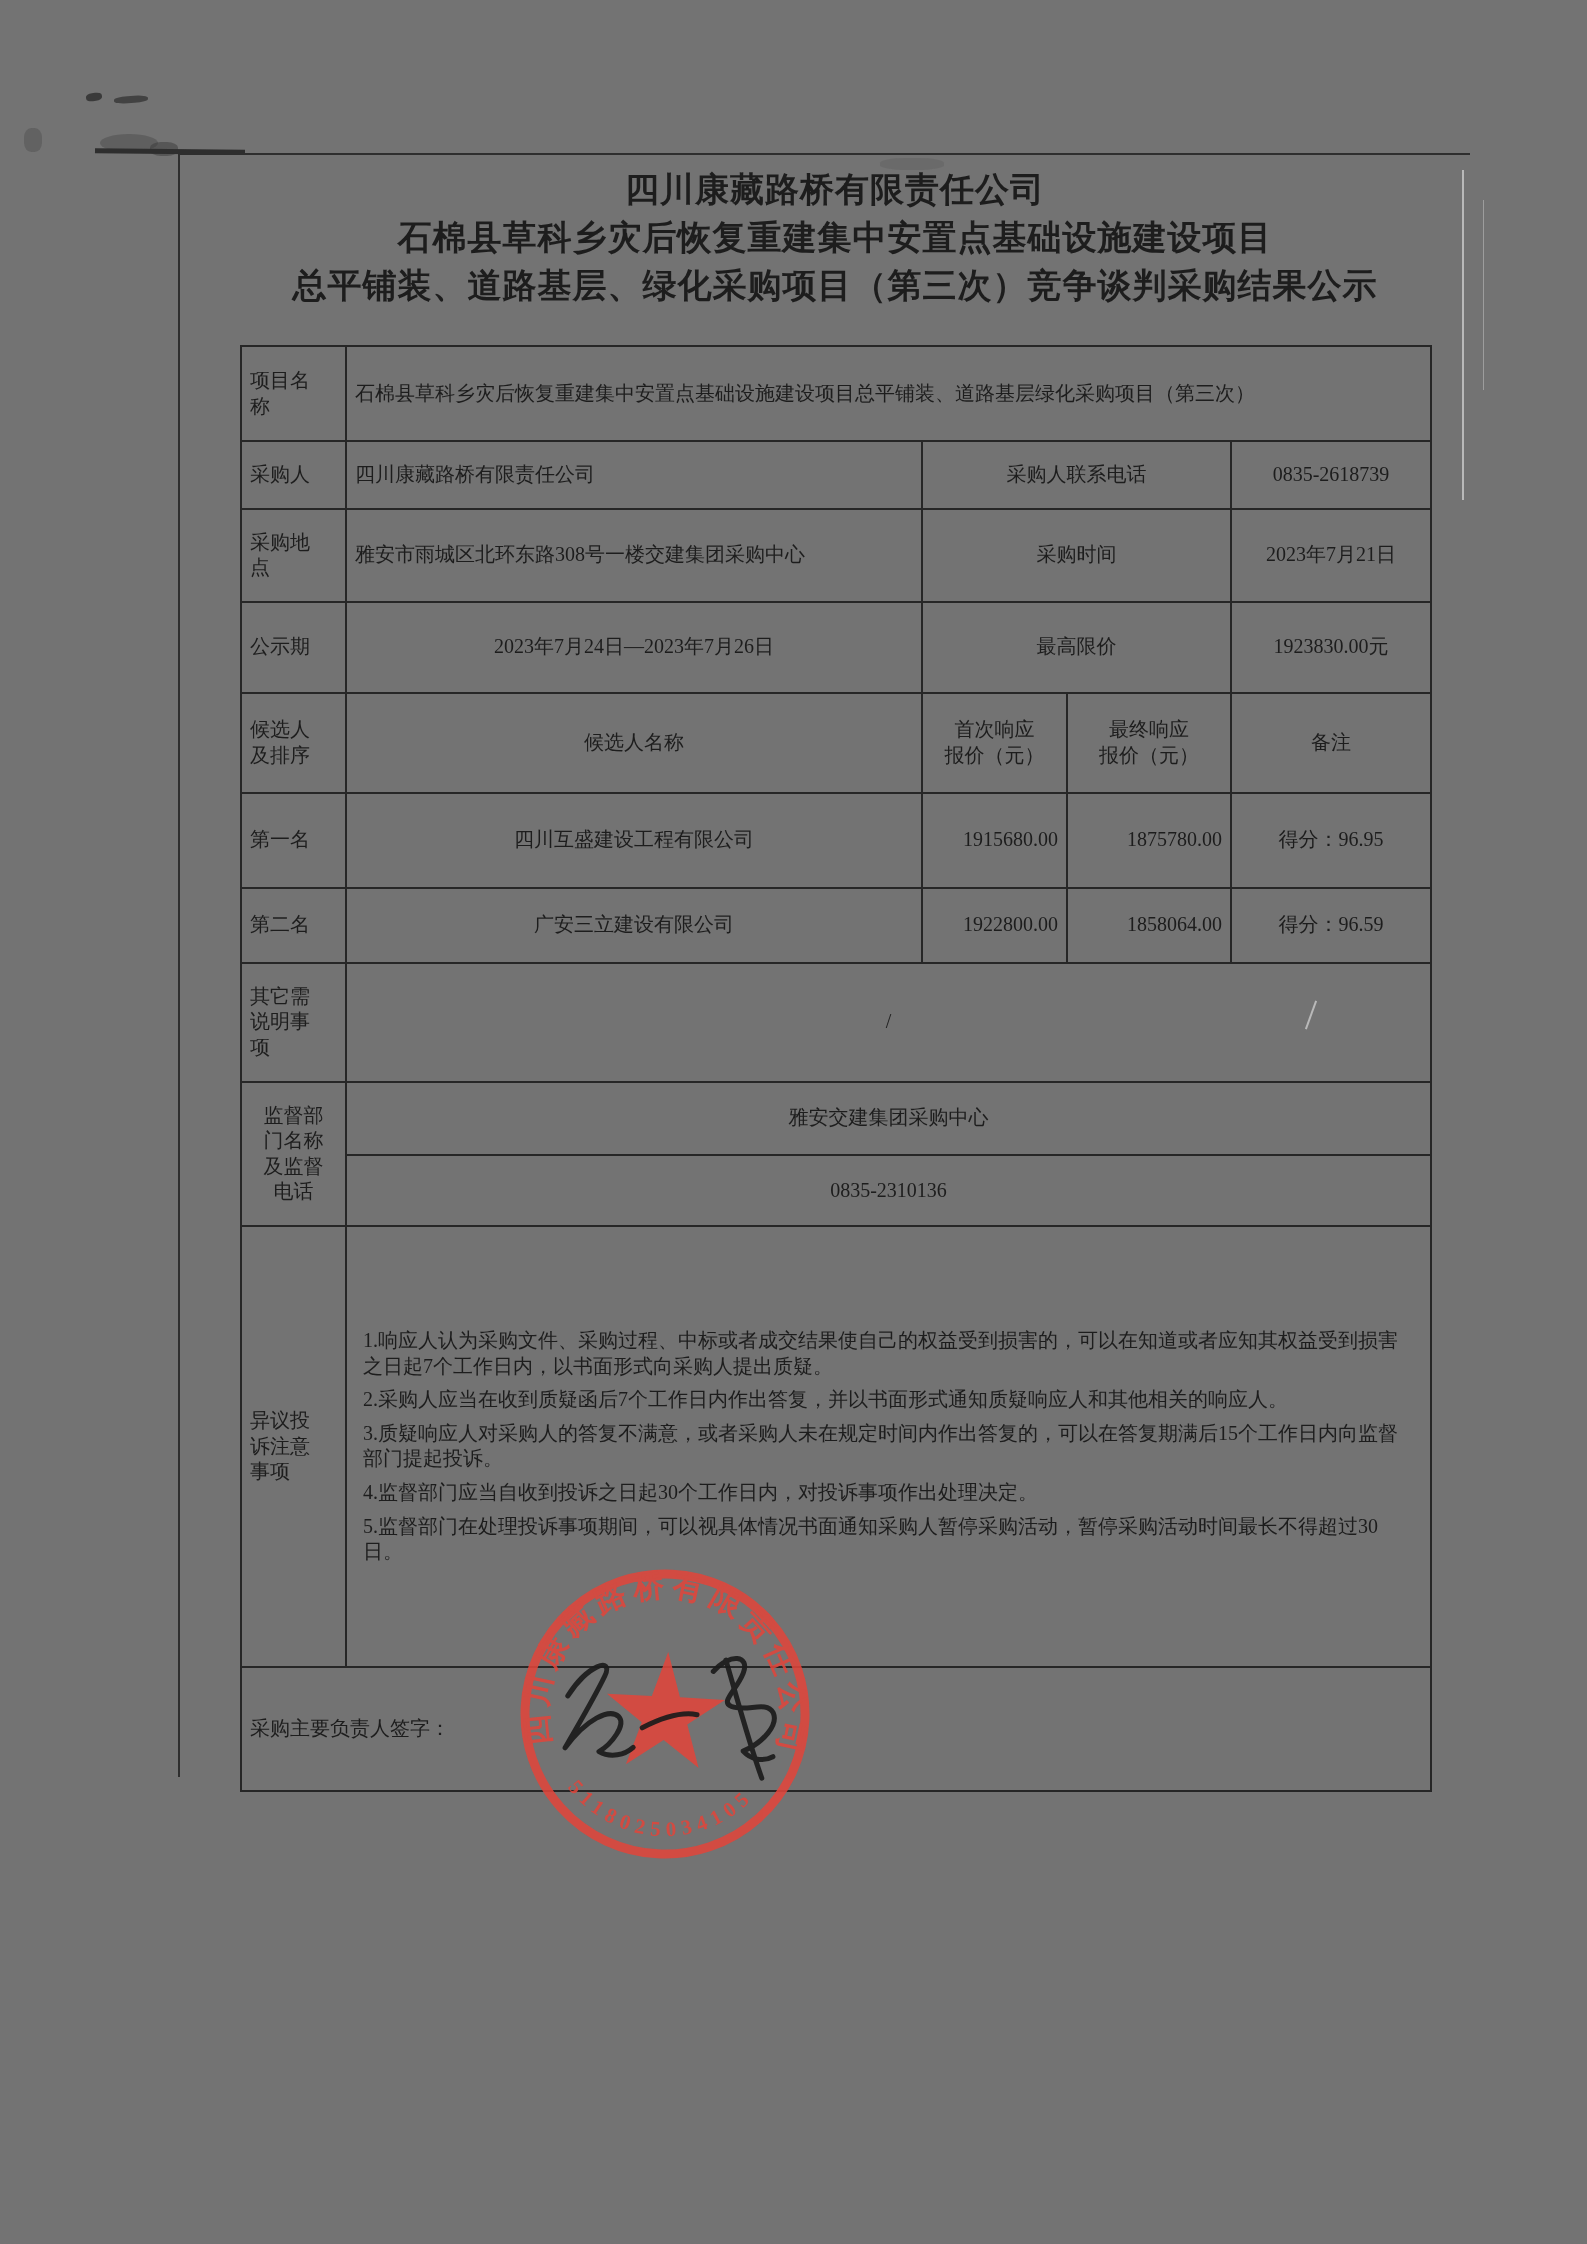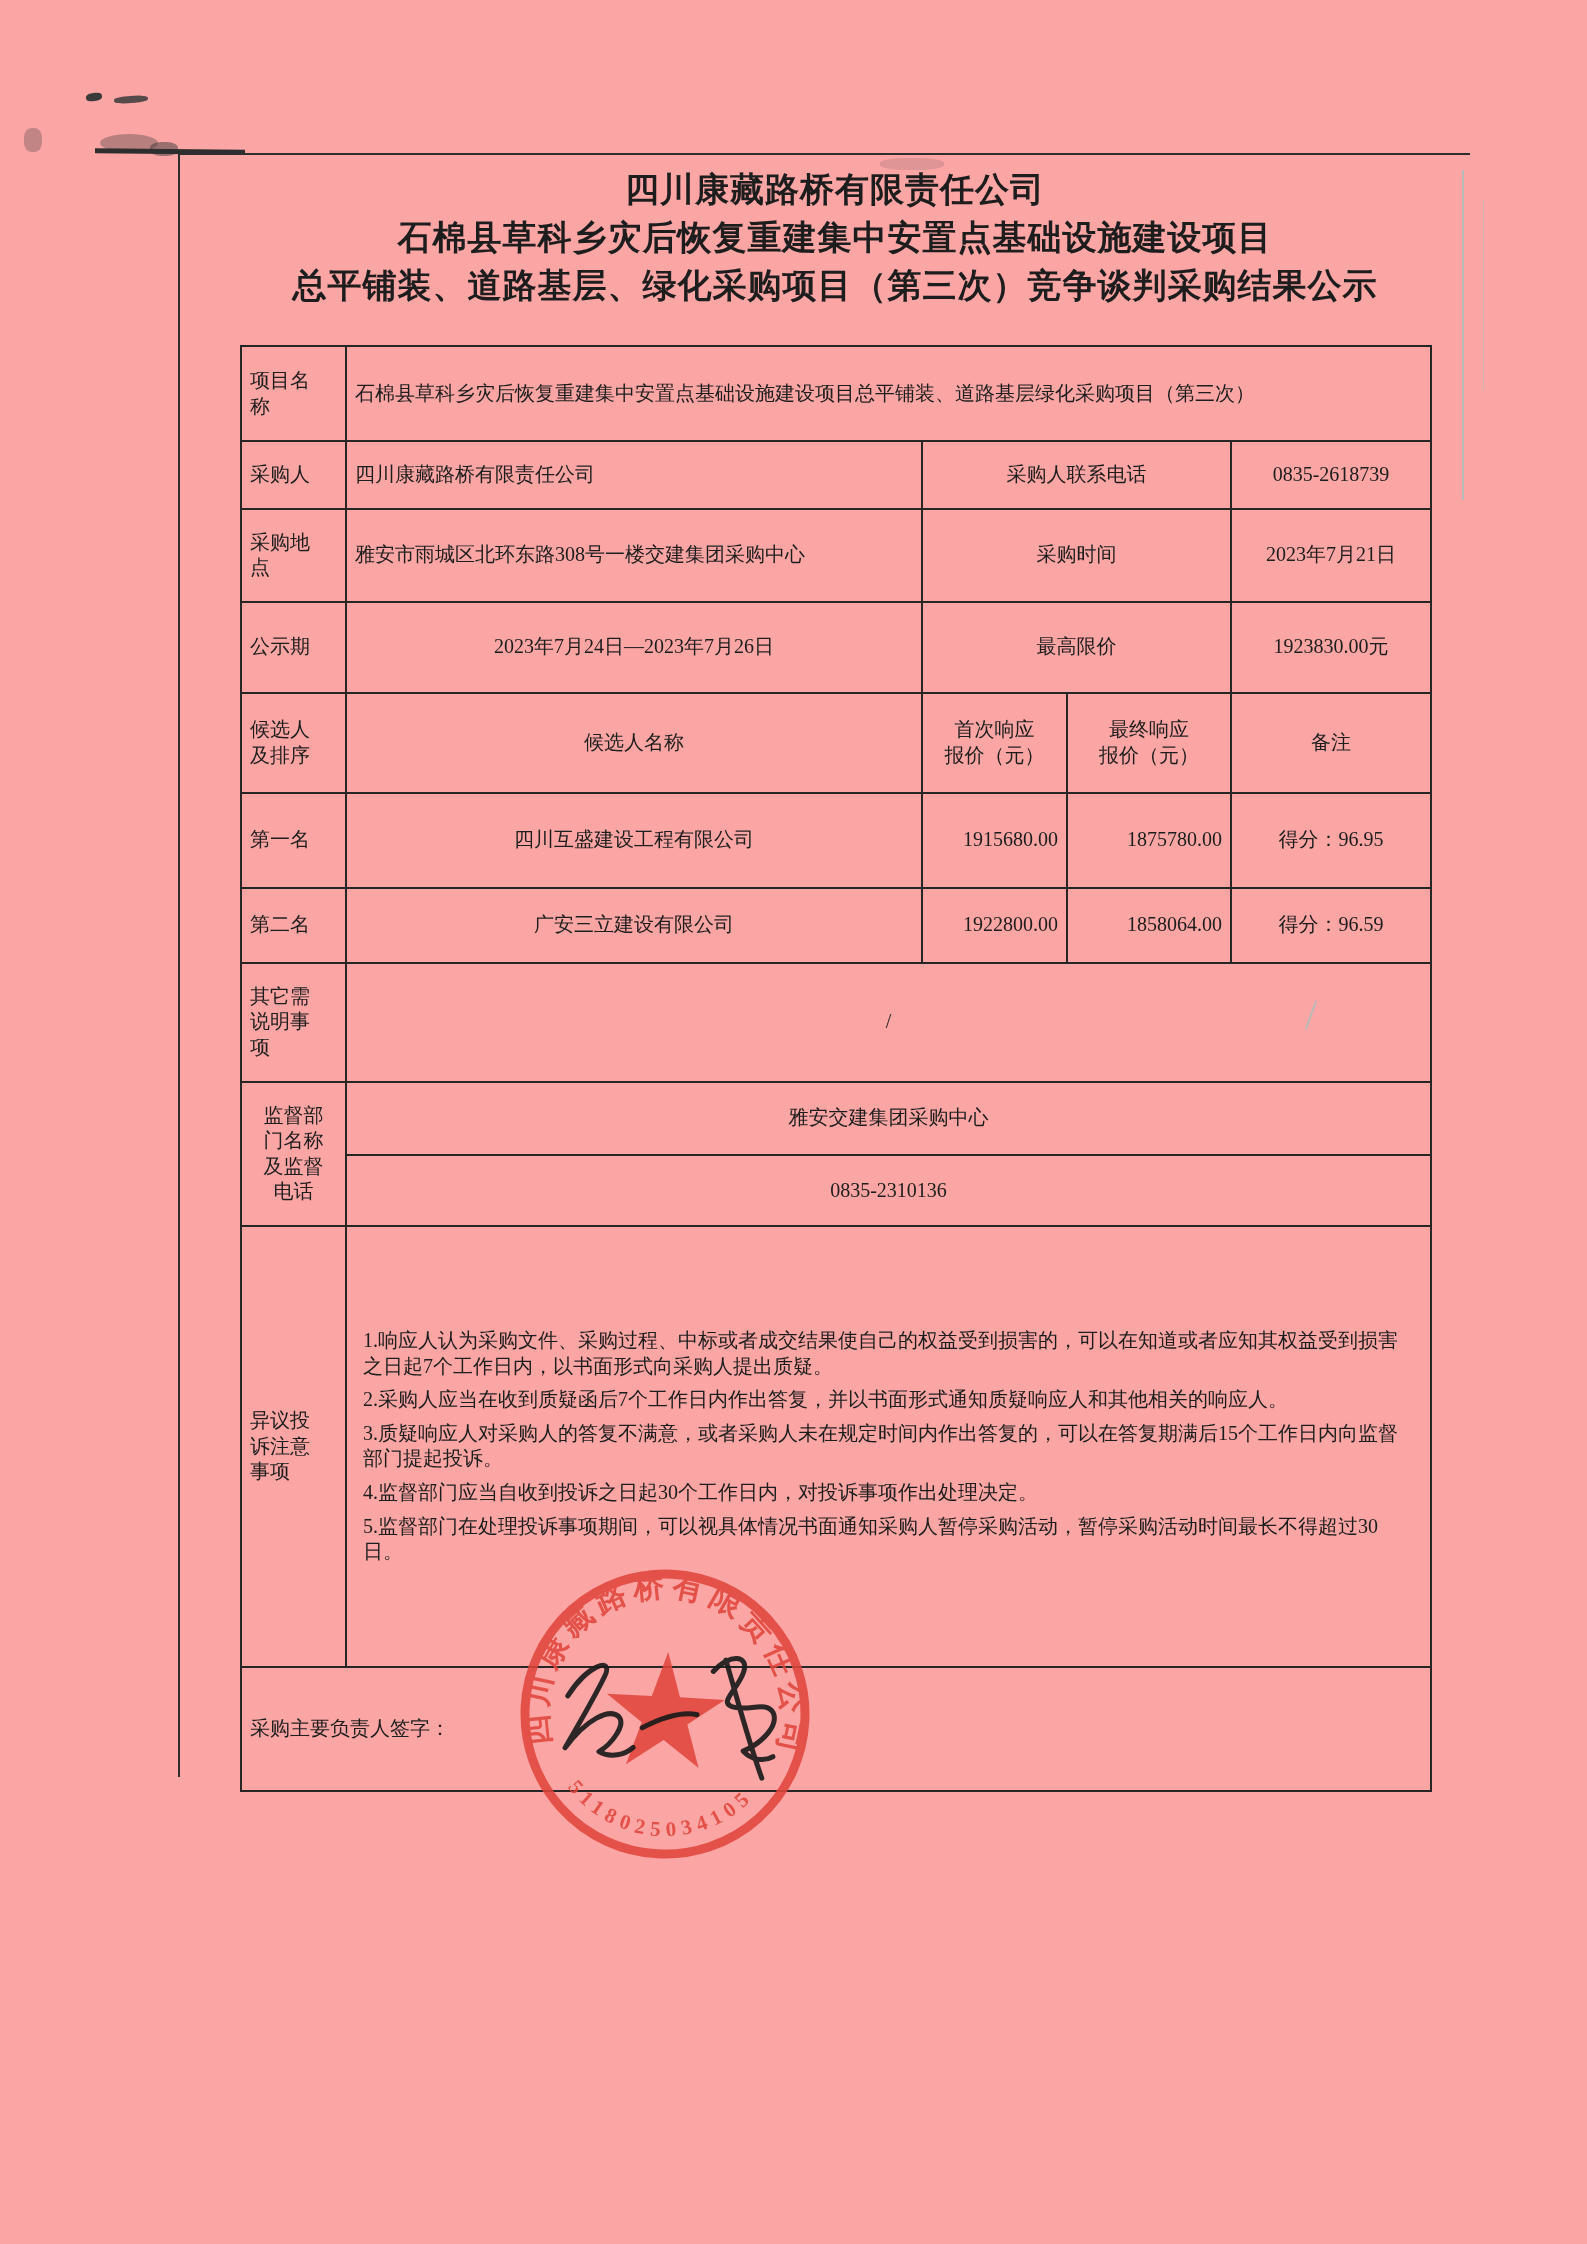--- a/index.html
+++ b/index.html
@@ -1,16 +1,16 @@
 <!DOCTYPE html>
 <html><head>
 <meta charset="utf-8">
 <style>
   html,body{margin:0;padding:0;background:#e9e9e9;}
-  .page{position:relative;width:1587px;height:2244px;background:#fca5a5;margin:0 auto;
+  .page{position:relative;width:1587px;height:2244px;background:#737373;margin:0 auto;
         font-family:"Liberation Serif","DejaVu Serif",serif;color:#1d1d1d;overflow:hidden;}
   
   .mark{position:absolute;background:#3a3a3a;border-radius:40%;}
   .edge{position:absolute;background:#2e2e2e;}
   
   .titles{position:absolute;left:240px;top:166px;width:1190px;text-align:center;
           font-size:34px;font-weight:700;line-height:48px;letter-spacing:1px;}
   
   table.doc{position:absolute;left:240px;top:345px;width:1190px;border-collapse:collapse;table-layout:fixed;}
   table.doc td{border:2px solid #262626;padding:20px 8px;font-size:20px;line-height:1.28;

